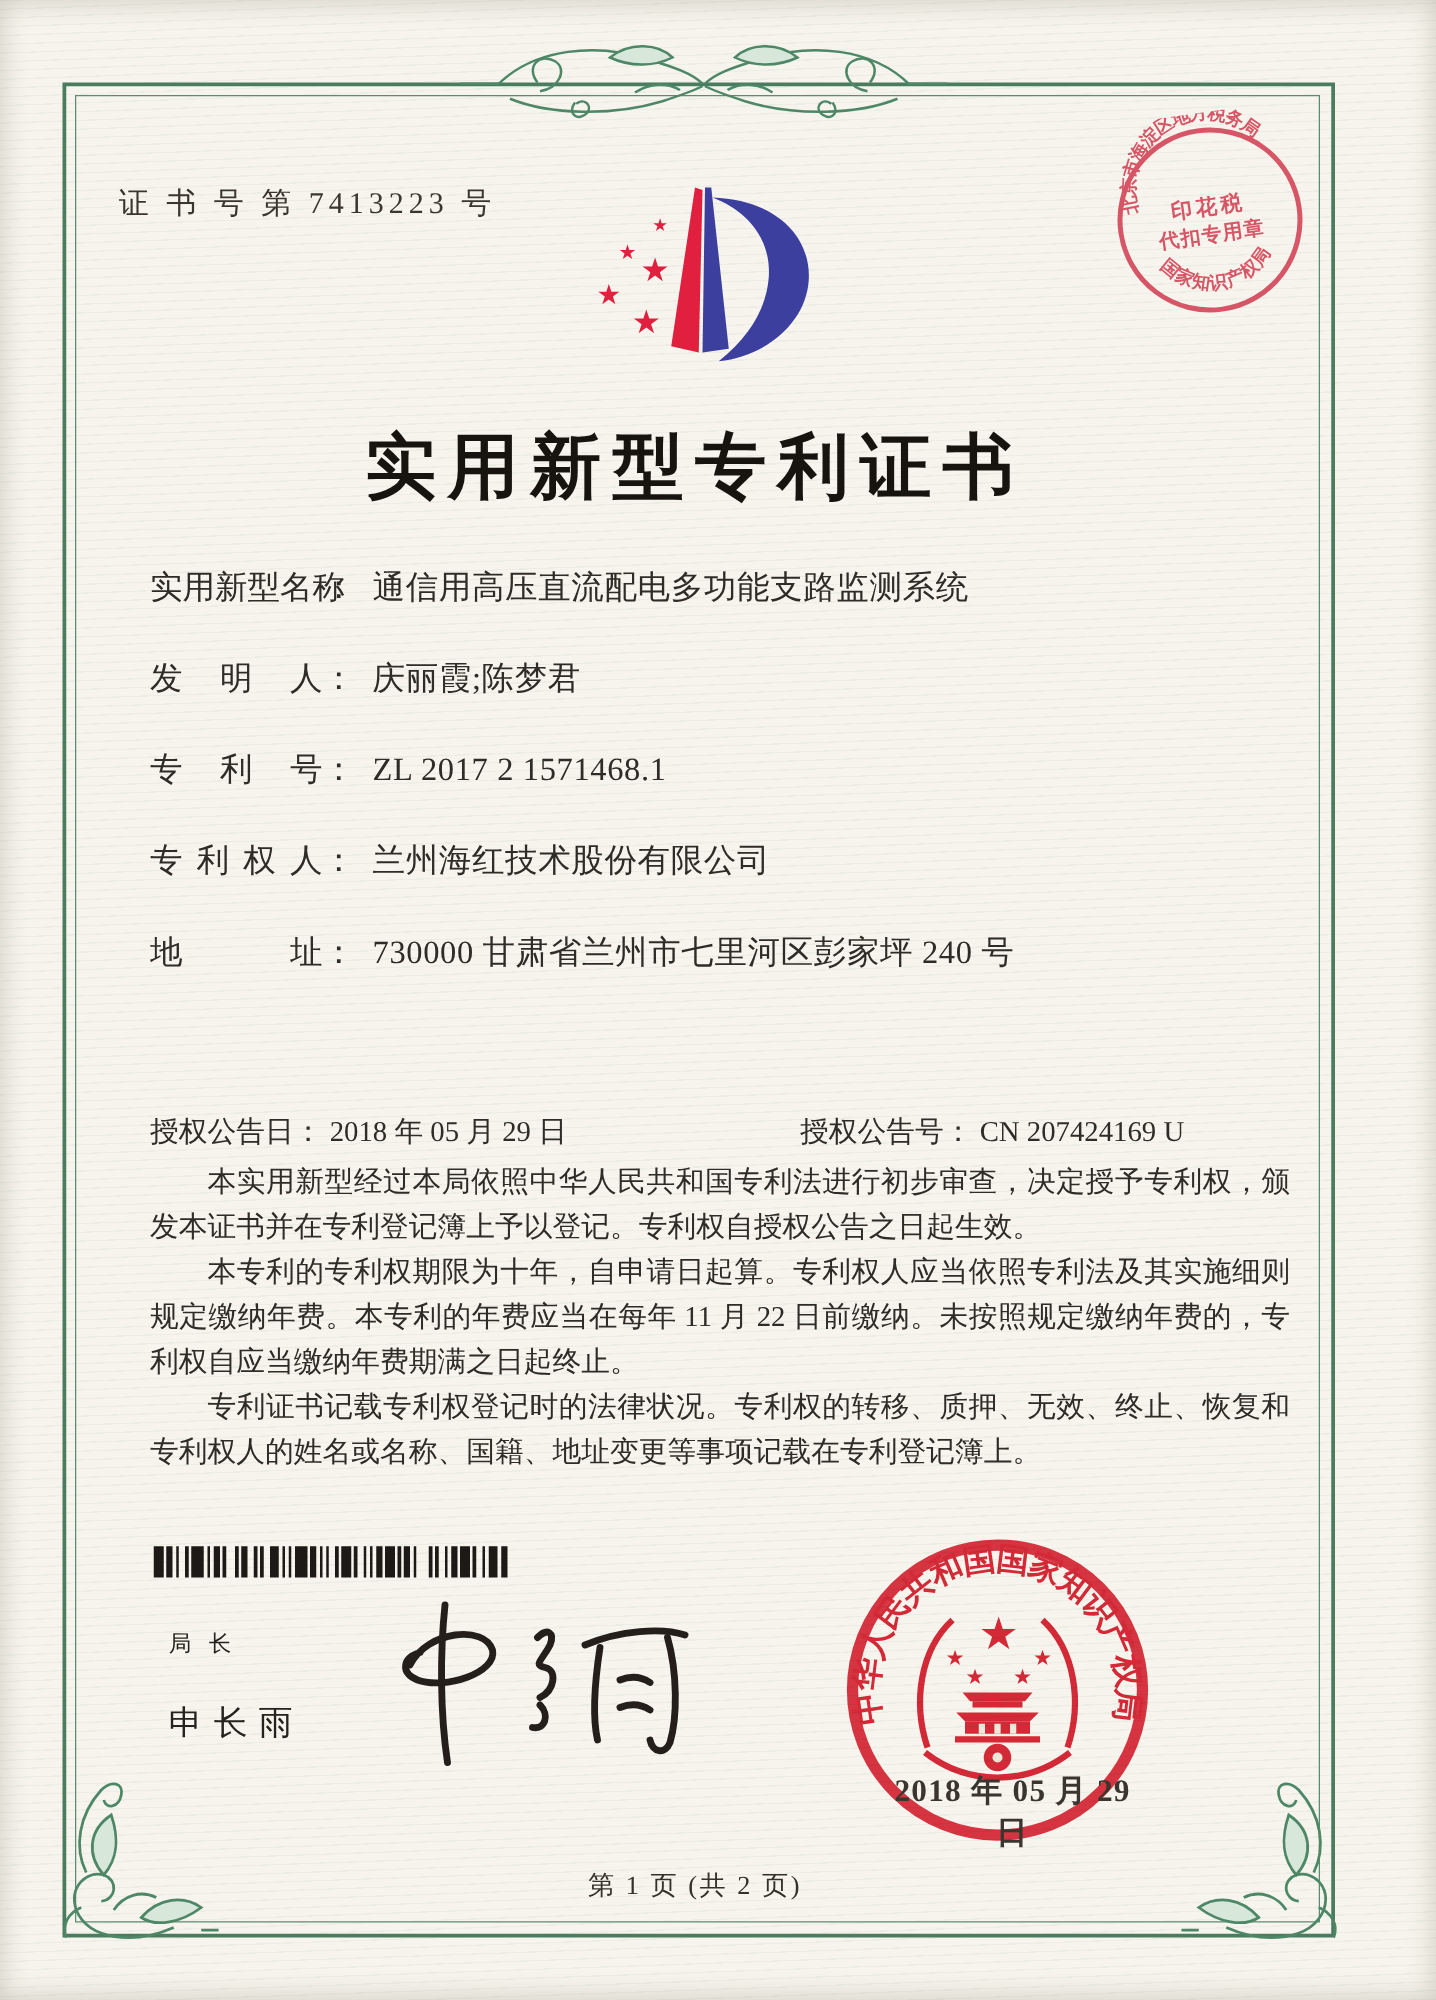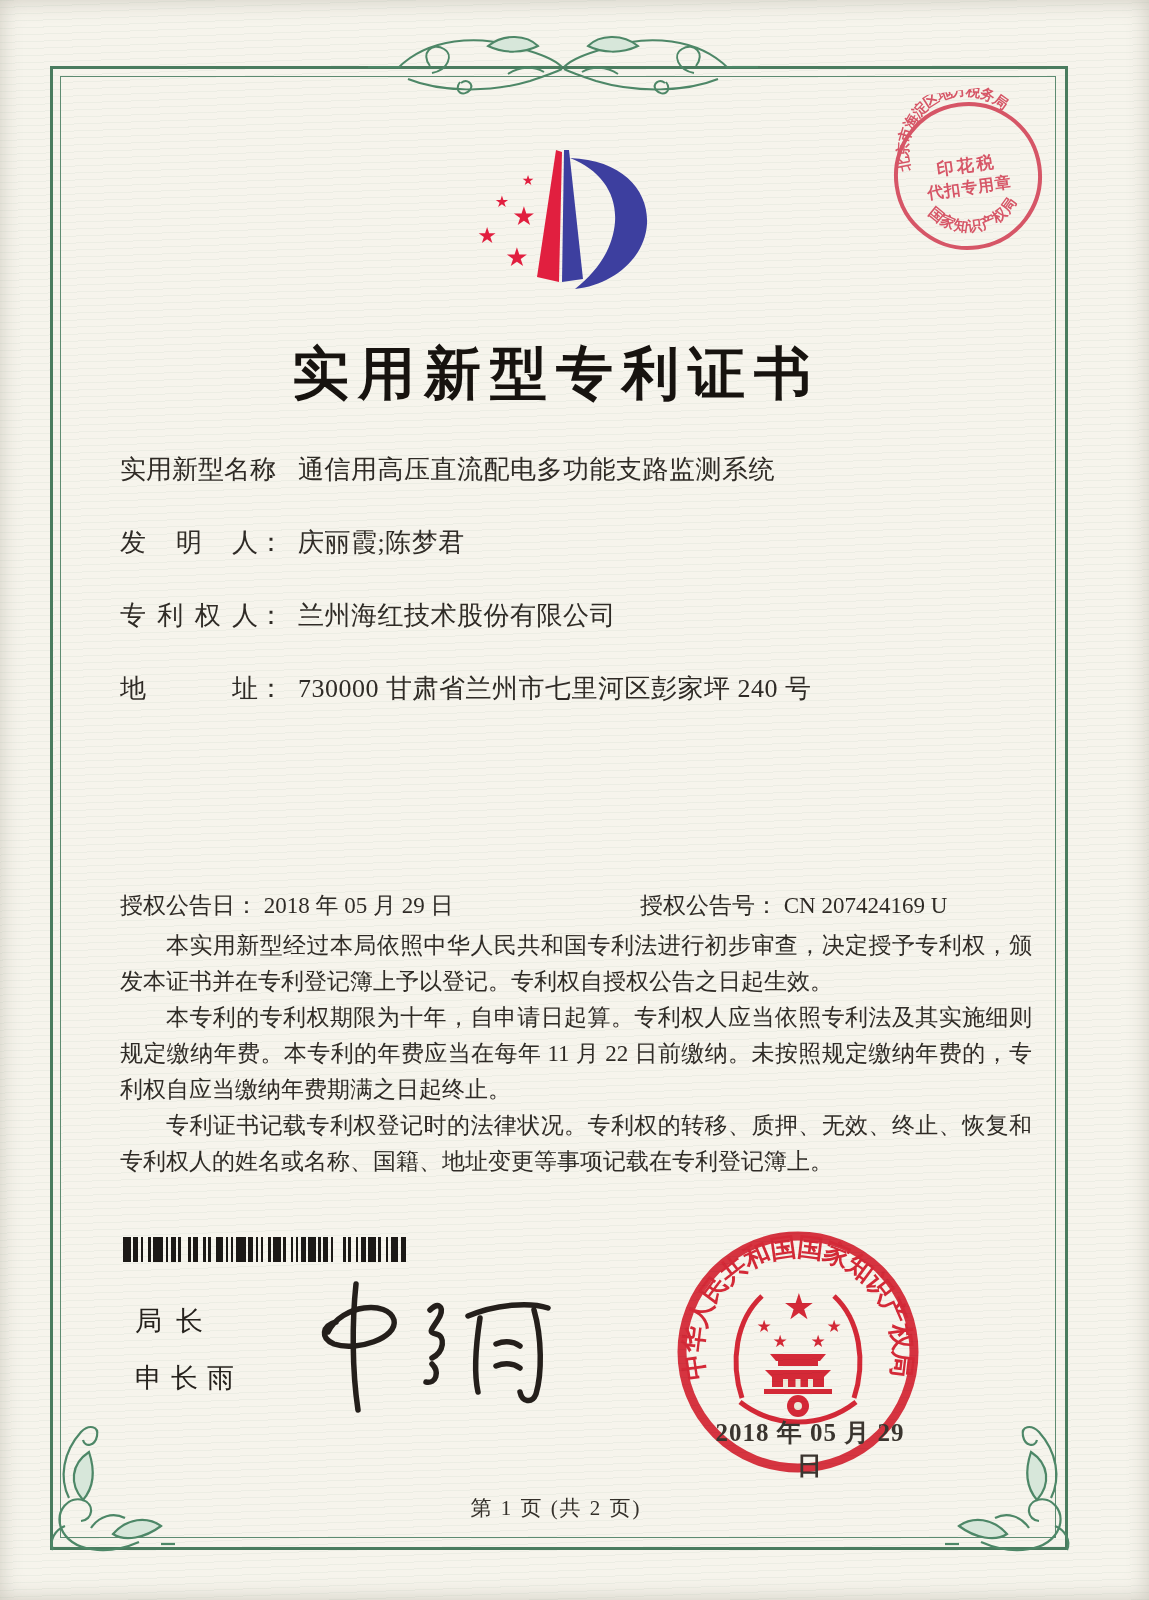--- a/index.html
+++ b/index.html
@@ -28,21 +28,21 @@
   .field-row{height:30px;margin-bottom:43px;font-size:26px;white-space:nowrap;}
   .flabel{display:inline-block;width:138px;text-align:justify;text-align-last:justify;vertical-align:top;}
   .fcolon{display:inline-block;margin-right:14px;}
   .fvalue{letter-spacing:.5px;}
   .grant-row{position:absolute;left:120px;top:890px;width:912px;font-size:23px;white-space:nowrap;}
   .grant-no-group{position:absolute;left:520px;top:0;}
   .paras{position:absolute;left:120px;top:928px;width:912px;font-size:23px;line-height:36px;text-align:justify;}
   .paras p{margin:0;text-indent:2em;}
   .barcode{position:absolute;left:123px;top:1237px;width:286px;height:25px;display:flex;align-items:stretch;}
   .barcode span{display:block;height:100%;}
-  .director-title{position:absolute;left:135px;top:1303px;font-size:27px;letter-spacing:14px;color:#26221d;}
+  .director-title{position:absolute;left:135px;top:1303px;font-size:18px;letter-spacing:14px;color:#26221d;}
   .director-name{position:absolute;left:135px;top:1360px;font-size:27px;letter-spacing:9px;color:#26221d;}
   .signature{position:absolute;left:292px;top:1270px;}
   .seal{position:absolute;left:648px;top:1202px;mix-blend-mode:multiply;}
   .seal-date{position:absolute;left:700px;top:1416px;width:220px;text-align:center;
     font-size:25px;letter-spacing:1px;color:#3a352f;font-weight:bold;}
   .footer{position:absolute;left:50px;top:1494px;width:1012px;text-align:center;
     font-size:21px;letter-spacing:2px;color:#34302a;}
   svg text{font-family:"Liberation Serif","DejaVu Serif",serif;}
 </style>
 </head>
@@ -82,20 +82,21 @@
       </g>
     </g>
   </svg>
 
   <svg class="ornament" style="left:945px;top:1420px" width="140" height="140" viewBox="0 0 140 140">
     <g stroke="#4d8767" stroke-width="2.2" fill="none" transform="translate(140,0) scale(-1,1)">
       <use href="#flourish"></use>
     </g>
   </svg>
 
+  <div class="cert-no">证 书 号 第 7413223 号</div>
 
   <svg class="logo" width="200" height="160" viewBox="0 0 200 160">
     <path d="M94,4 L100,6 L97,136 L75,131 Z" fill="#e11f3f"></path>
     <path d="M102,4 L107,4 L121,133 L100,136 Z" fill="#3d3f9f"></path>
     <path d="M108,12 C161,14 187,45 185,78 C183,112 151,139 113,143 C139,122 151,100 153,76 C155,48 139,24 108,12 Z" fill="#3d3f9f"></path>
     <g fill="#e11f3f" text-anchor="middle">
       <text x="66" y="39" font-size="14">★</text>
       <text x="40" y="61" font-size="16">★</text>
       <text x="62" y="79" font-size="26">★</text>
       <text x="25" y="97" font-size="22">★</text>
@@ -115,20 +116,21 @@
     </text>
     <text x="86" y="81" text-anchor="middle" font-size="17" font-weight="bold" letter-spacing="3" fill="#d4495c">印花税</text>
     <text x="86" y="103" text-anchor="middle" font-size="16" font-weight="bold" letter-spacing="1" fill="#d4495c">代扣专用章</text>
   </svg>
 
   <h1 class="title">实用新型专利证书</h1>
 
   <div class="fields" id="fields">
       <div class="field-row"><span class="flabel">实用新型名称</span><span class="fcolon">：</span><span class="fvalue">通信用高压直流配电多功能支路监测系统</span></div>
       <div class="field-row"><span class="flabel">发明人</span><span class="fcolon">：</span><span class="fvalue">庆丽霞;陈梦君</span></div>
+      <div class="field-row"><span class="flabel">专利号</span><span class="fcolon">：</span><span class="fvalue">ZL 2017 2 1571468.1</span></div>
       <div class="field-row"><span class="flabel">专利权人</span><span class="fcolon">：</span><span class="fvalue">兰州海红技术股份有限公司</span></div>
       <div class="field-row"><span class="flabel">地址</span><span class="fcolon">：</span><span class="fvalue">730000 甘肃省兰州市七里河区彭家坪 240 号</span></div>
     </div>
 
   <div class="grant-row">
     <span>
       <span>授权公告日</span><span>：</span>
       <span>2018 年 05 月 29 日</span>
     </span>
     <span class="grant-no-group">

